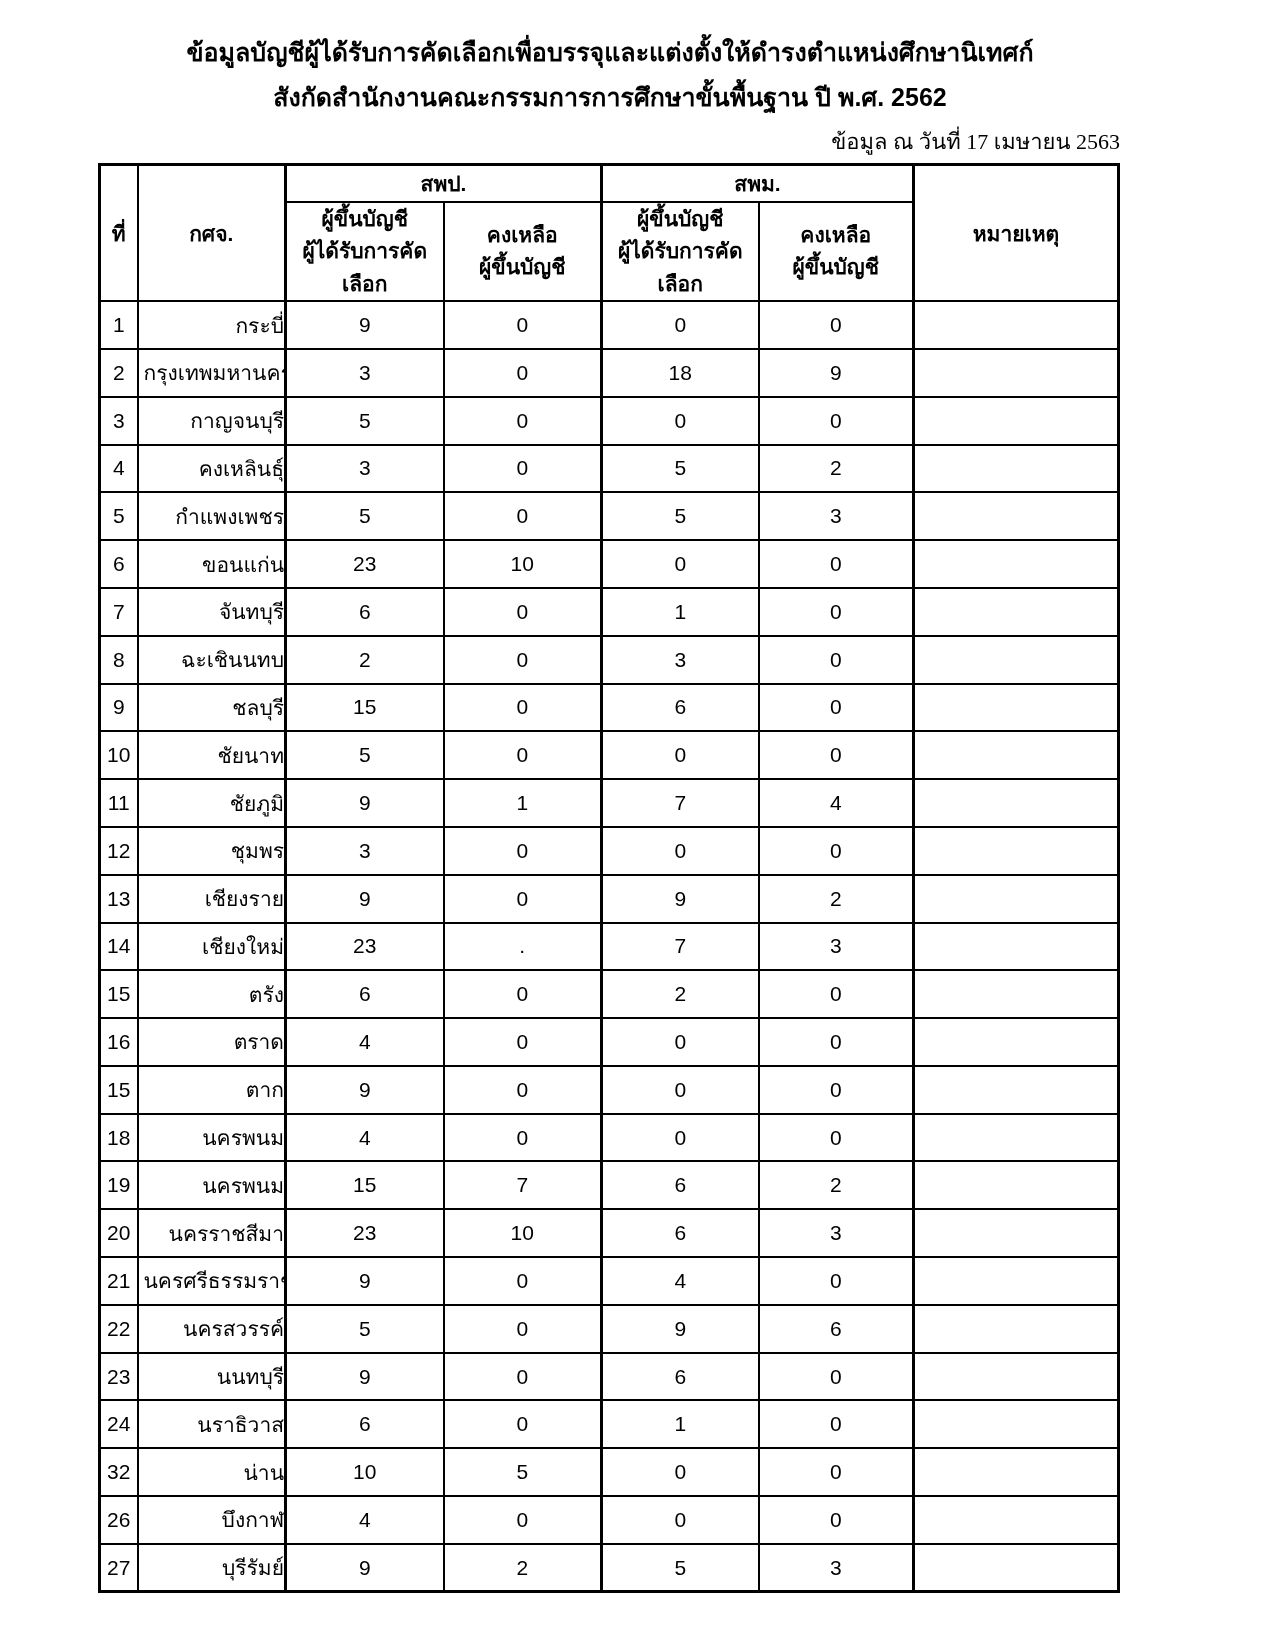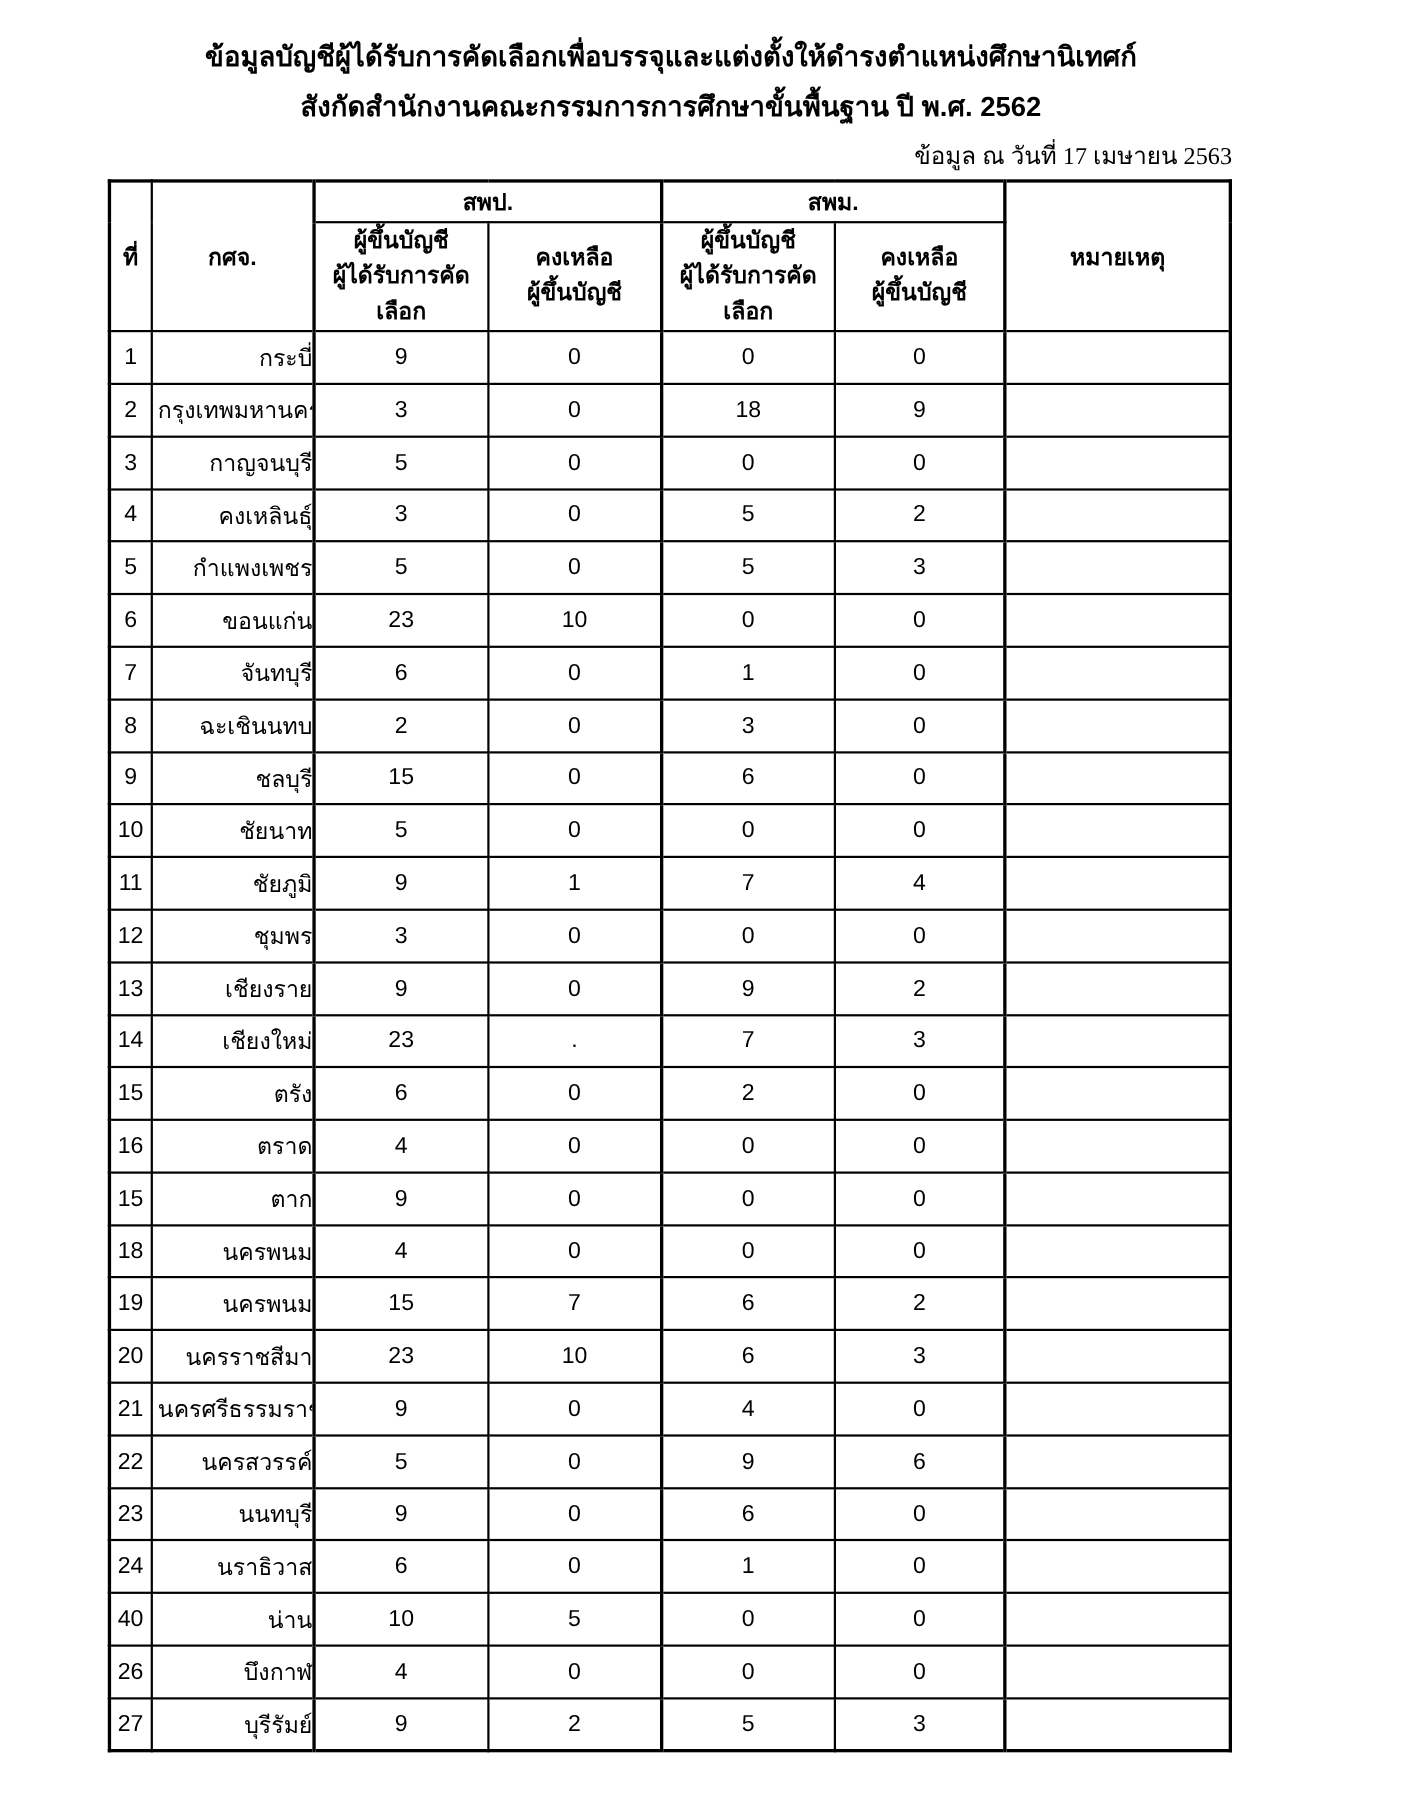--- a/index.html
+++ b/index.html
@@ -325,21 +325,21 @@
     <td class="c-no">24</td>
     <td class="c-prov">นราธิวาส</td>
     <td class="c-num thickL">6</td>
     <td class="c-num">0</td>
     <td class="c-num thickL">1</td>
     <td class="c-num">0</td>
     <td class="c-note thickL"></td>
   </tr>
 
   <tr>
-    <td class="c-no">40</td>
+    <td class="c-no">32</td>
     <td class="c-prov">น่าน</td>
     <td class="c-num thickL">10</td>
     <td class="c-num">5</td>
     <td class="c-num thickL">0</td>
     <td class="c-num">0</td>
     <td class="c-note thickL"></td>
   </tr>
 
   <tr>
     <td class="c-no">26</td>

